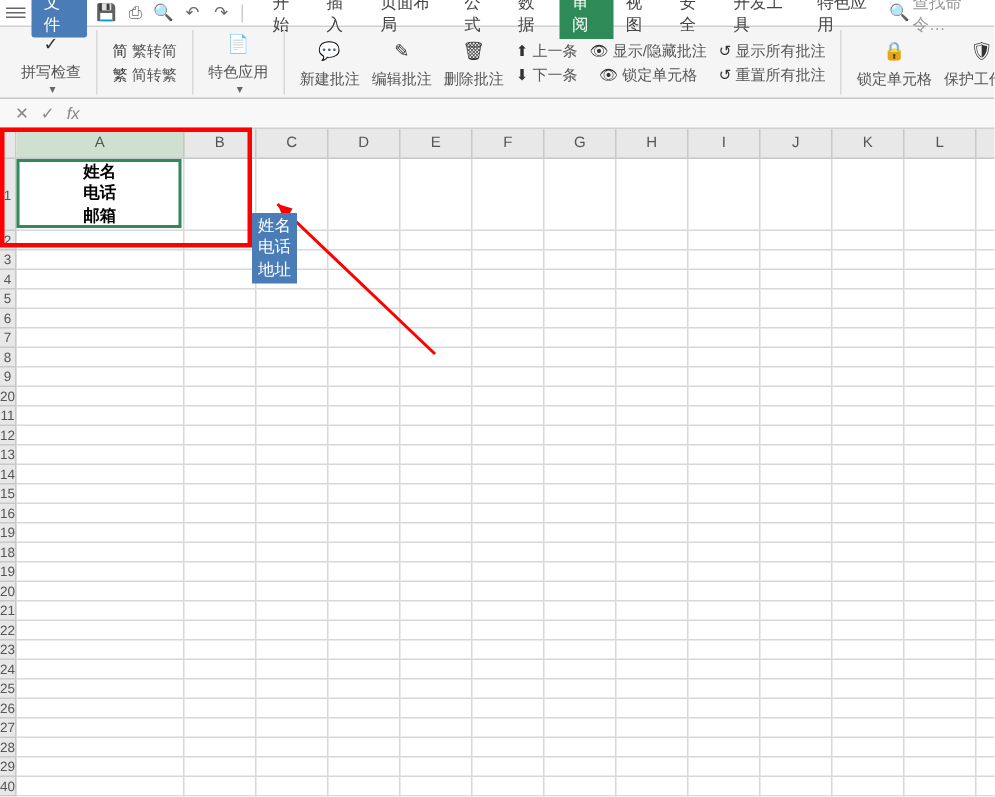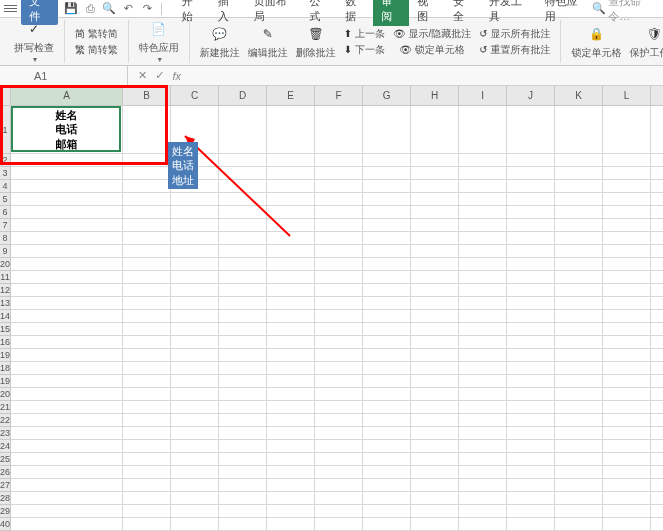--- a/index.html
+++ b/index.html
@@ -146,21 +146,20 @@
     <div class="ribbon-btn">
       <span class="ribbon-icon">🛡</span>
       <span class="ribbon-label">保护工作表</span>
     </div>
 
   </div>
 </div>
 
 <div class="sheet-area">
   <div class="namebox-row">
-    <div class="name-box">A1</div>
     <div class="formula-controls">
       <span>✕</span>
       <span>✓</span>
       <span class="fx-label">fx</span>
     </div>
   </div>
 
   <div class="cell-tooltip">
     <div>姓名</div>
     <div>电话</div>

